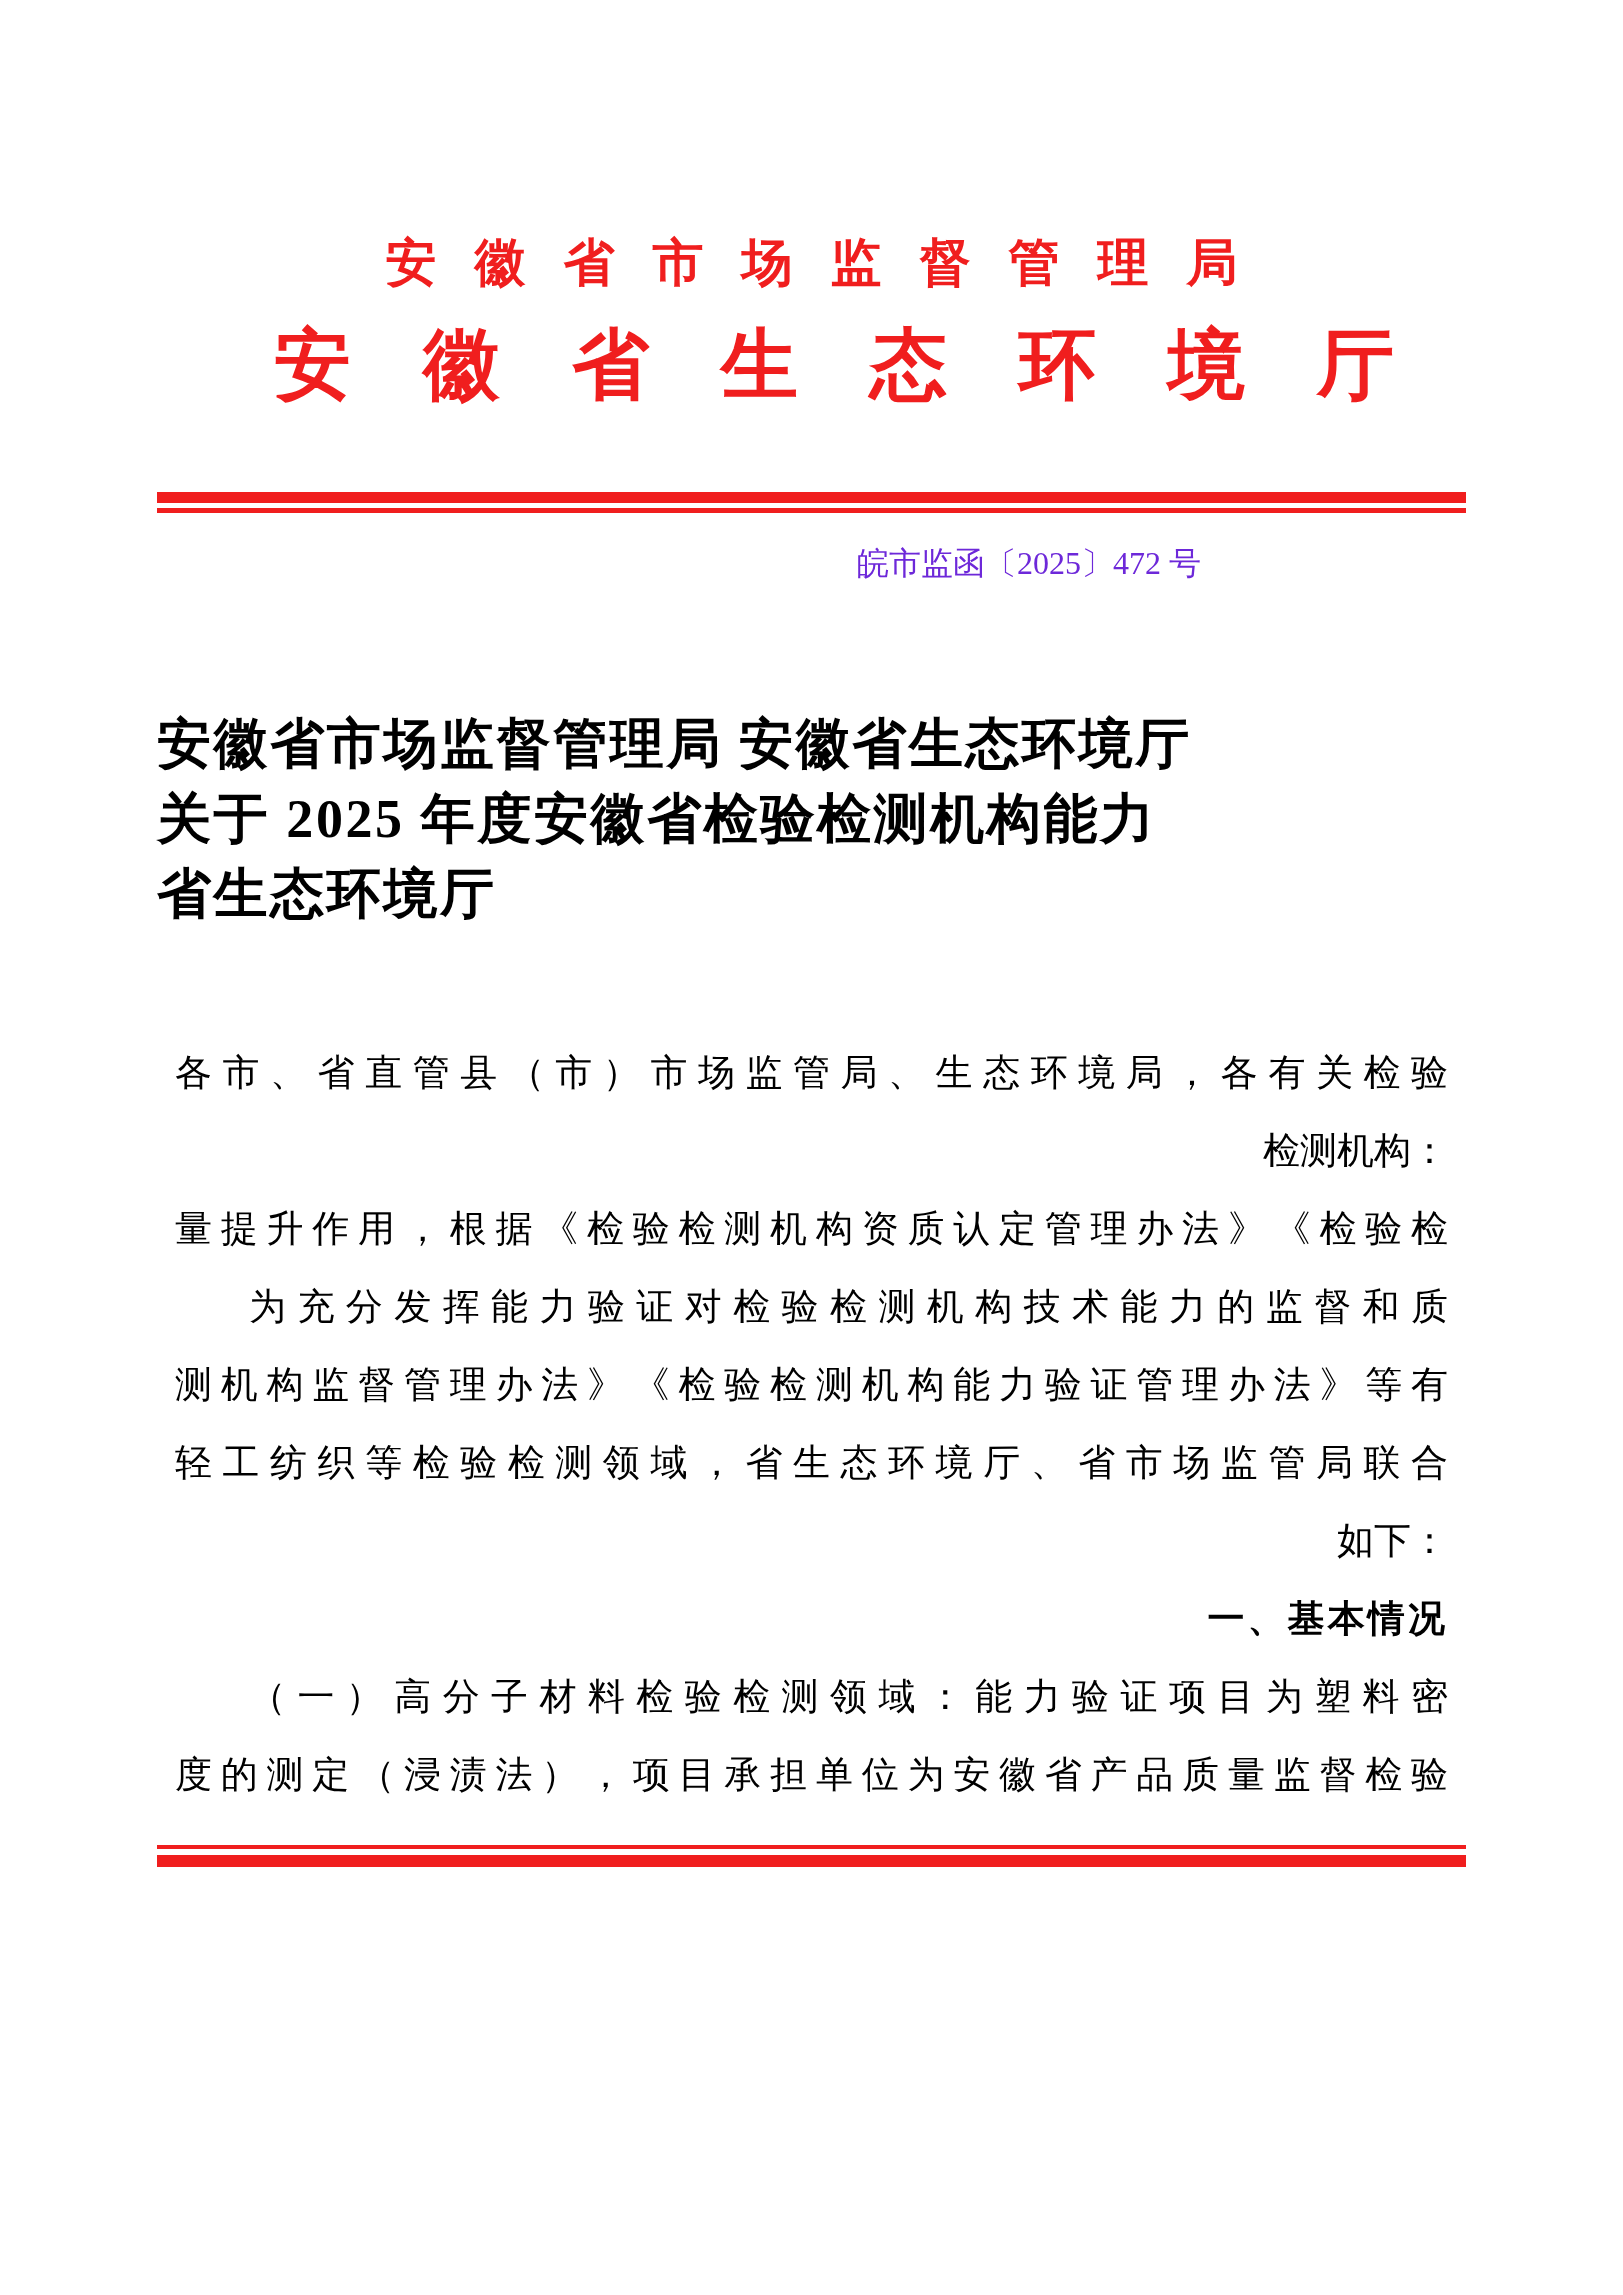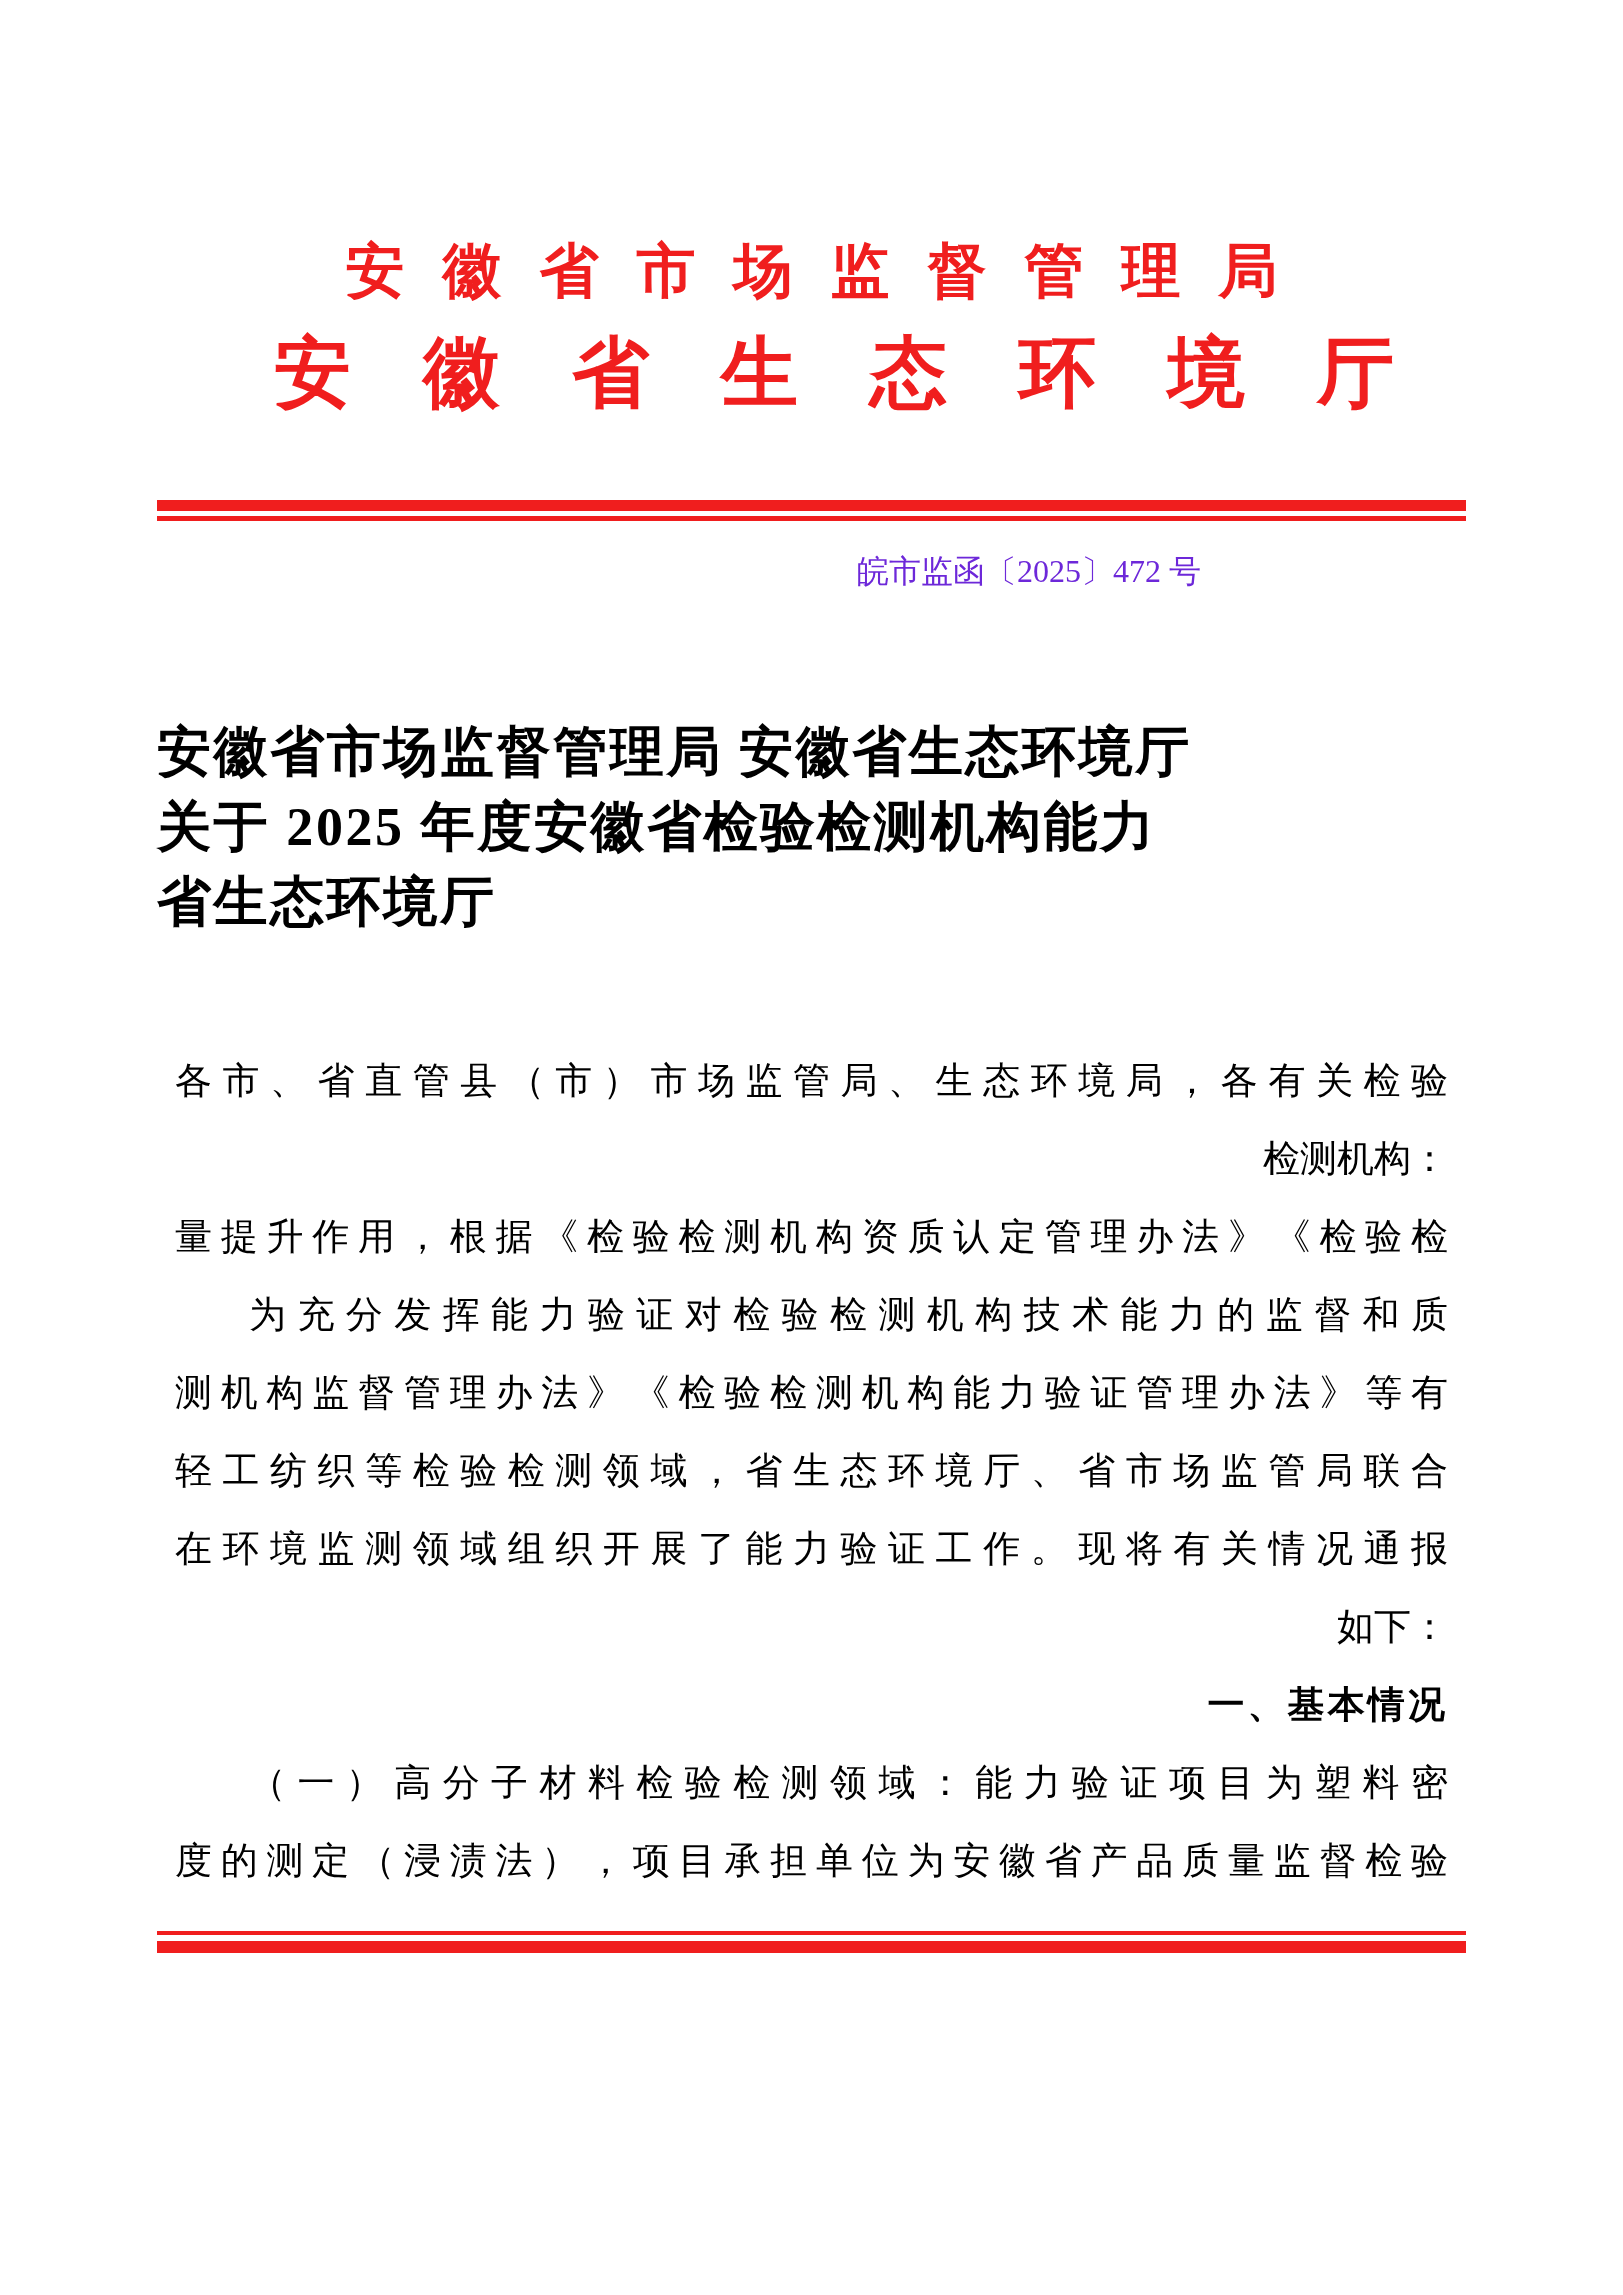--- a/index.html
+++ b/index.html
@@ -21,26 +21,25 @@
   }
 
   
   .letterhead {
     padding-top: 212px;
     text-align: center;
     color: #f01e1e;
     font-weight: 700;
   }
   .org-line1 {
-    font-size: 59px;
+    font-size: 51px;
     line-height: 102px;
     letter-spacing: 38px;
     margin-left: 38px; 
     white-space: nowrap;
-    margin-top: 8px;
   }
   .org-line2 {
     font-size: 77px;
     line-height: 102px;
     letter-spacing: 72px;
     margin-left: 72px;
     white-space: nowrap;
     text-align: right;
   }
 
@@ -131,21 +130,20 @@
       <div class="title-line">省生态环境厅</div>
     </div>
 
     <div class="body-block">
       <div class="body-line stretch">各市、省直管县（市）市场监管局、生态环境局，各有关检验</div>
       <div class="body-line">检测机构：</div>
       <div class="body-line stretch">量提升作用，根据《检验检测机构资质认定管理办法》《检验检</div>
       <div class="body-line stretch indent">为充分发挥能力验证对检验检测机构技术能力的监督和质</div>
       <div class="body-line stretch">测机构监督管理办法》《检验检测机构能力验证管理办法》等有</div>
       <div class="body-line stretch">轻工纺织等检验检测领域，省生态环境厅、省市场监管局联合</div>
-      <div class="body-line stretch">在环境监测领域组织开展了能力验证工作。现将有关情况通报</div>
       <div class="body-line">如下：</div>
       <div class="body-line heading indent">一、基本情况</div>
       <div class="body-line stretch indent">（一）高分子材料检验检测领域：能力验证项目为塑料密</div>
       <div class="body-line stretch">度的测定（浸渍法），项目承担单位为安徽省产品质量监督检验</div>
     </div>
 
     <div class="rule-bottom">
       <div class="rule-thin"></div>
       <div class="rule-gap"></div>
       <div class="rule-thick"></div>

